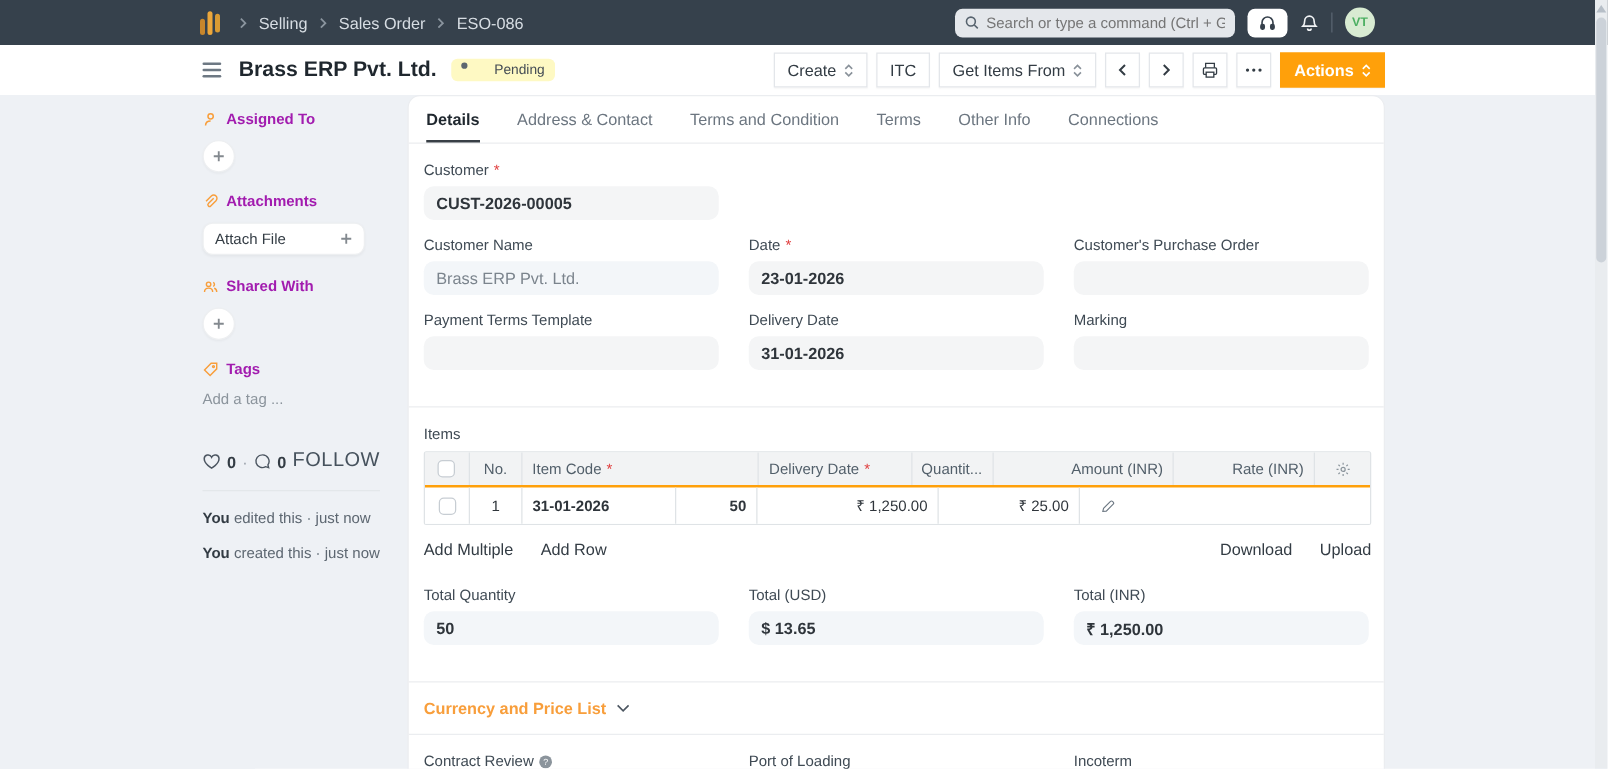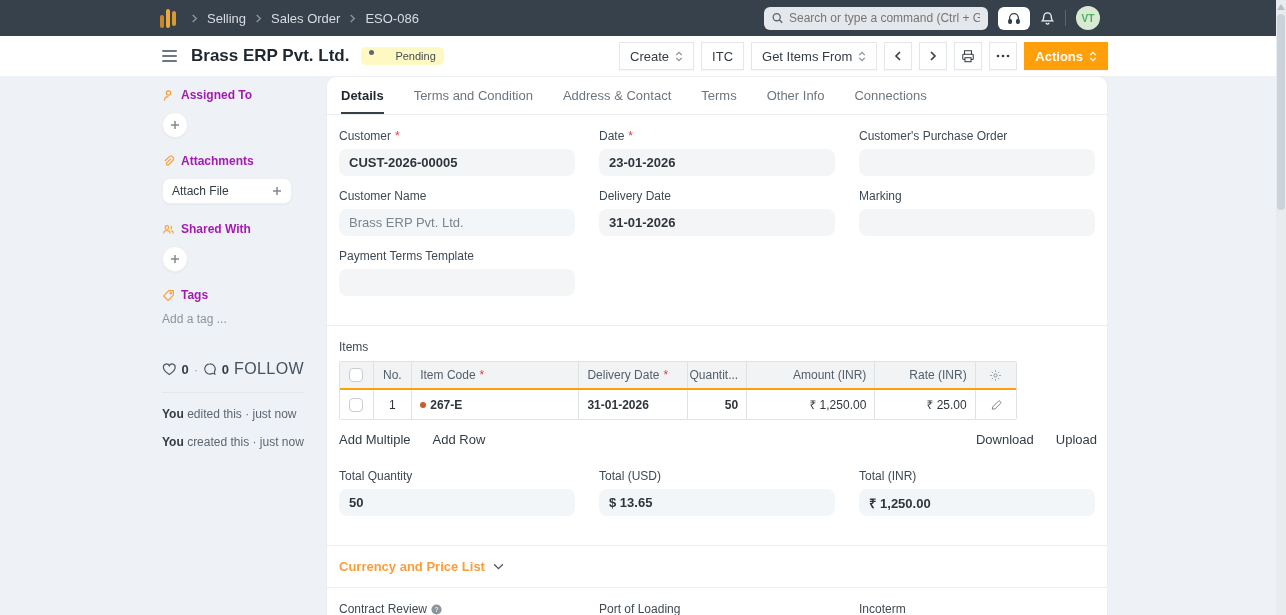--- a/index.html
+++ b/index.html
@@ -116,37 +116,37 @@
   .tabs { display:flex; gap:30px; padding:0 14px; border-bottom:1px solid #ebedf0; }
   .tab {
     padding:11px 0 9px 0; font-size:13px; color:#6c7680; cursor:pointer;
     border-bottom:2px solid transparent;
     text-align:right;
   }
   .tab.active { color:#1f272e; font-weight:bold; border-bottom-color:#383f46; }
 
   .section { padding:14px 12px 16px 12px; border-bottom:1px solid #ebedf0; }
   .section:last-child { border-bottom:none; }
-  .form-grid { display:flex; gap:24px; }
+  .form-grid { display:flex; gap:24px;align-items:flex-end; }
   .fcol { width:237px; display:flex; flex-direction:column; }
   .field { margin-bottom:13px; }
   .flabel { font-size:12px; color:#3f4a54; margin-bottom:6px; display:flex; align-items:center; gap:4px; }
   .req { color:#e03e3e; }
   .control {
     height:27px; border-radius:8px; background:#f4f5f6;
     display:flex; align-items:center; padding:0 10px;
     font-size:13px; color:#2f353b; font-weight:bold; cursor:text;
   }
   .control.readonly { background:#f3f6f9; }
   .control.muted { color:#7b848d; font-weight:normal; }
 
   .sec-label { font-size:12px; color:#3f4a54; margin-bottom:7px; }
 
   
-  .grid-table { width:678px; border:1px solid #dfe3e6; border-radius:2px; font-size:12px; }
+  .grid-table { width:758px; border:1px solid #dfe3e6; border-radius:2px; font-size:12px; }
   .g-row { display:flex; align-items:stretch; }
   .g-head { background:#f2f3f4; color:#525f6a; }
   .g-cell {
     border-right:1px solid #dfe3e6; padding:6px 8px;
     display:flex; align-items:center; gap:4px; overflow:hidden; white-space:nowrap;
   }
   .g-cell:last-child { border-right:none; }
   .g-body { border-top:2px solid #ffa00a; background:#ffffff; color:#2f353b; }
   .c-check { width:36px; justify-content:center; }
   .c-no { width:42px; justify-content:center; }
@@ -371,22 +371,22 @@
     <div class="activity-line">
       <b>You</b>
       <span>created this · just now</span>
     </div>
   </aside>
 
   <main class="card">
 
     <div class="tabs">
       <div class="tab active">Details</div>
+      <div class="tab">Address &amp; Contact</div>
       <div class="tab">Terms and Condition</div>
-      <div class="tab">Address &amp; Contact</div>
       <div class="tab">Terms</div>
       <div class="tab">Other Info</div>
       <div class="tab">Connections</div>
     </div>
 
     <section class="section">
       <div class="form-grid">
         <div class="fcol">
           <div class="field">
             <div class="flabel">
@@ -465,24 +465,20 @@
                 <circle cx="8" cy="8" r="2"></circle>
                 <path d="M8 1.5v2M8 12.5v2M1.5 8h2M12.5 8h2M3.4 3.4l1.4 1.4M11.2 11.2l1.4 1.4M12.6 3.4l-1.4 1.4M4.8 11.2l-1.4 1.4"></path>
               </svg>
           </div>
         </div>
         <div class="g-row g-body">
           <div class="g-cell c-check">
               <span class="checkbox"></span>
             </div>
           <div class="g-cell c-no">1</div>
-          <div class="g-cell c-item bold">
-            <span class="item-dot"></span>
-            <span>267-E</span>
-          </div>
           <div class="g-cell c-date bold">31-01-2026</div>
           <div class="g-cell c-qty bold">50</div>
           <div class="g-cell c-amt">₹ 1,250.00</div>
           <div class="g-cell c-rate">₹ 25.00</div>
           <div class="g-cell c-gear">
             <svg width="12" height="12" viewBox="0 0 16 16" fill="none" stroke="#6d7883" stroke-width="1.2">
                 <path d="M3 13.5l.8-3.2 7.4-7.4a1.5 1.5 0 0 1 2.1 0l.8.8a1.5 1.5 0 0 1 0 2.1l-7.4 7.4L3 13.5z"></path>
               </svg>
           </div>
         </div>

